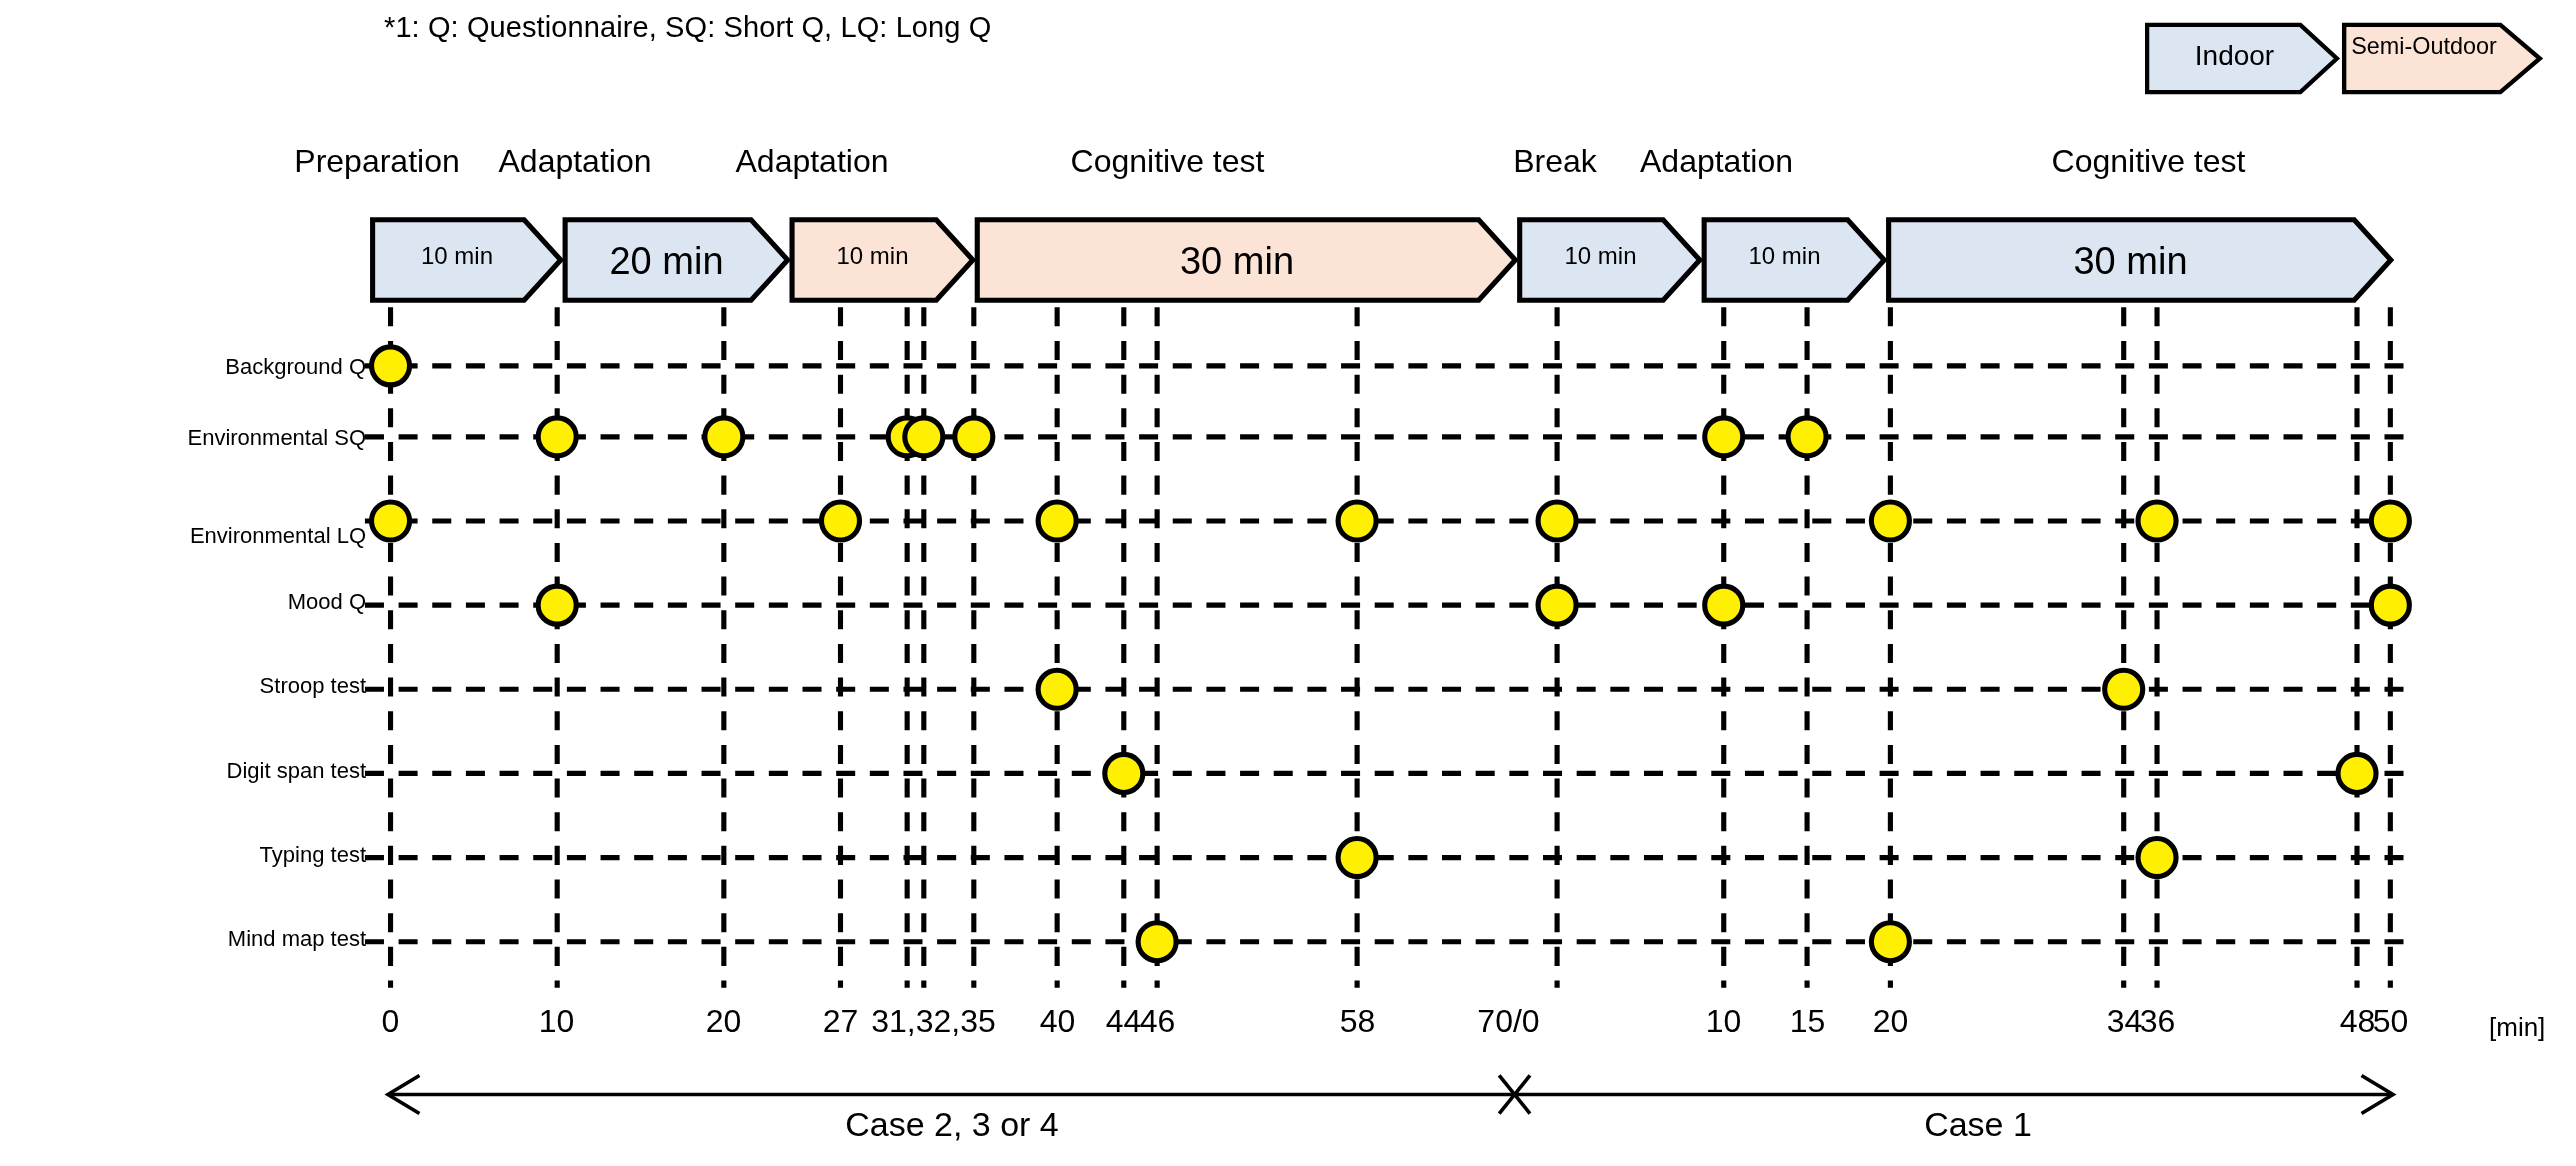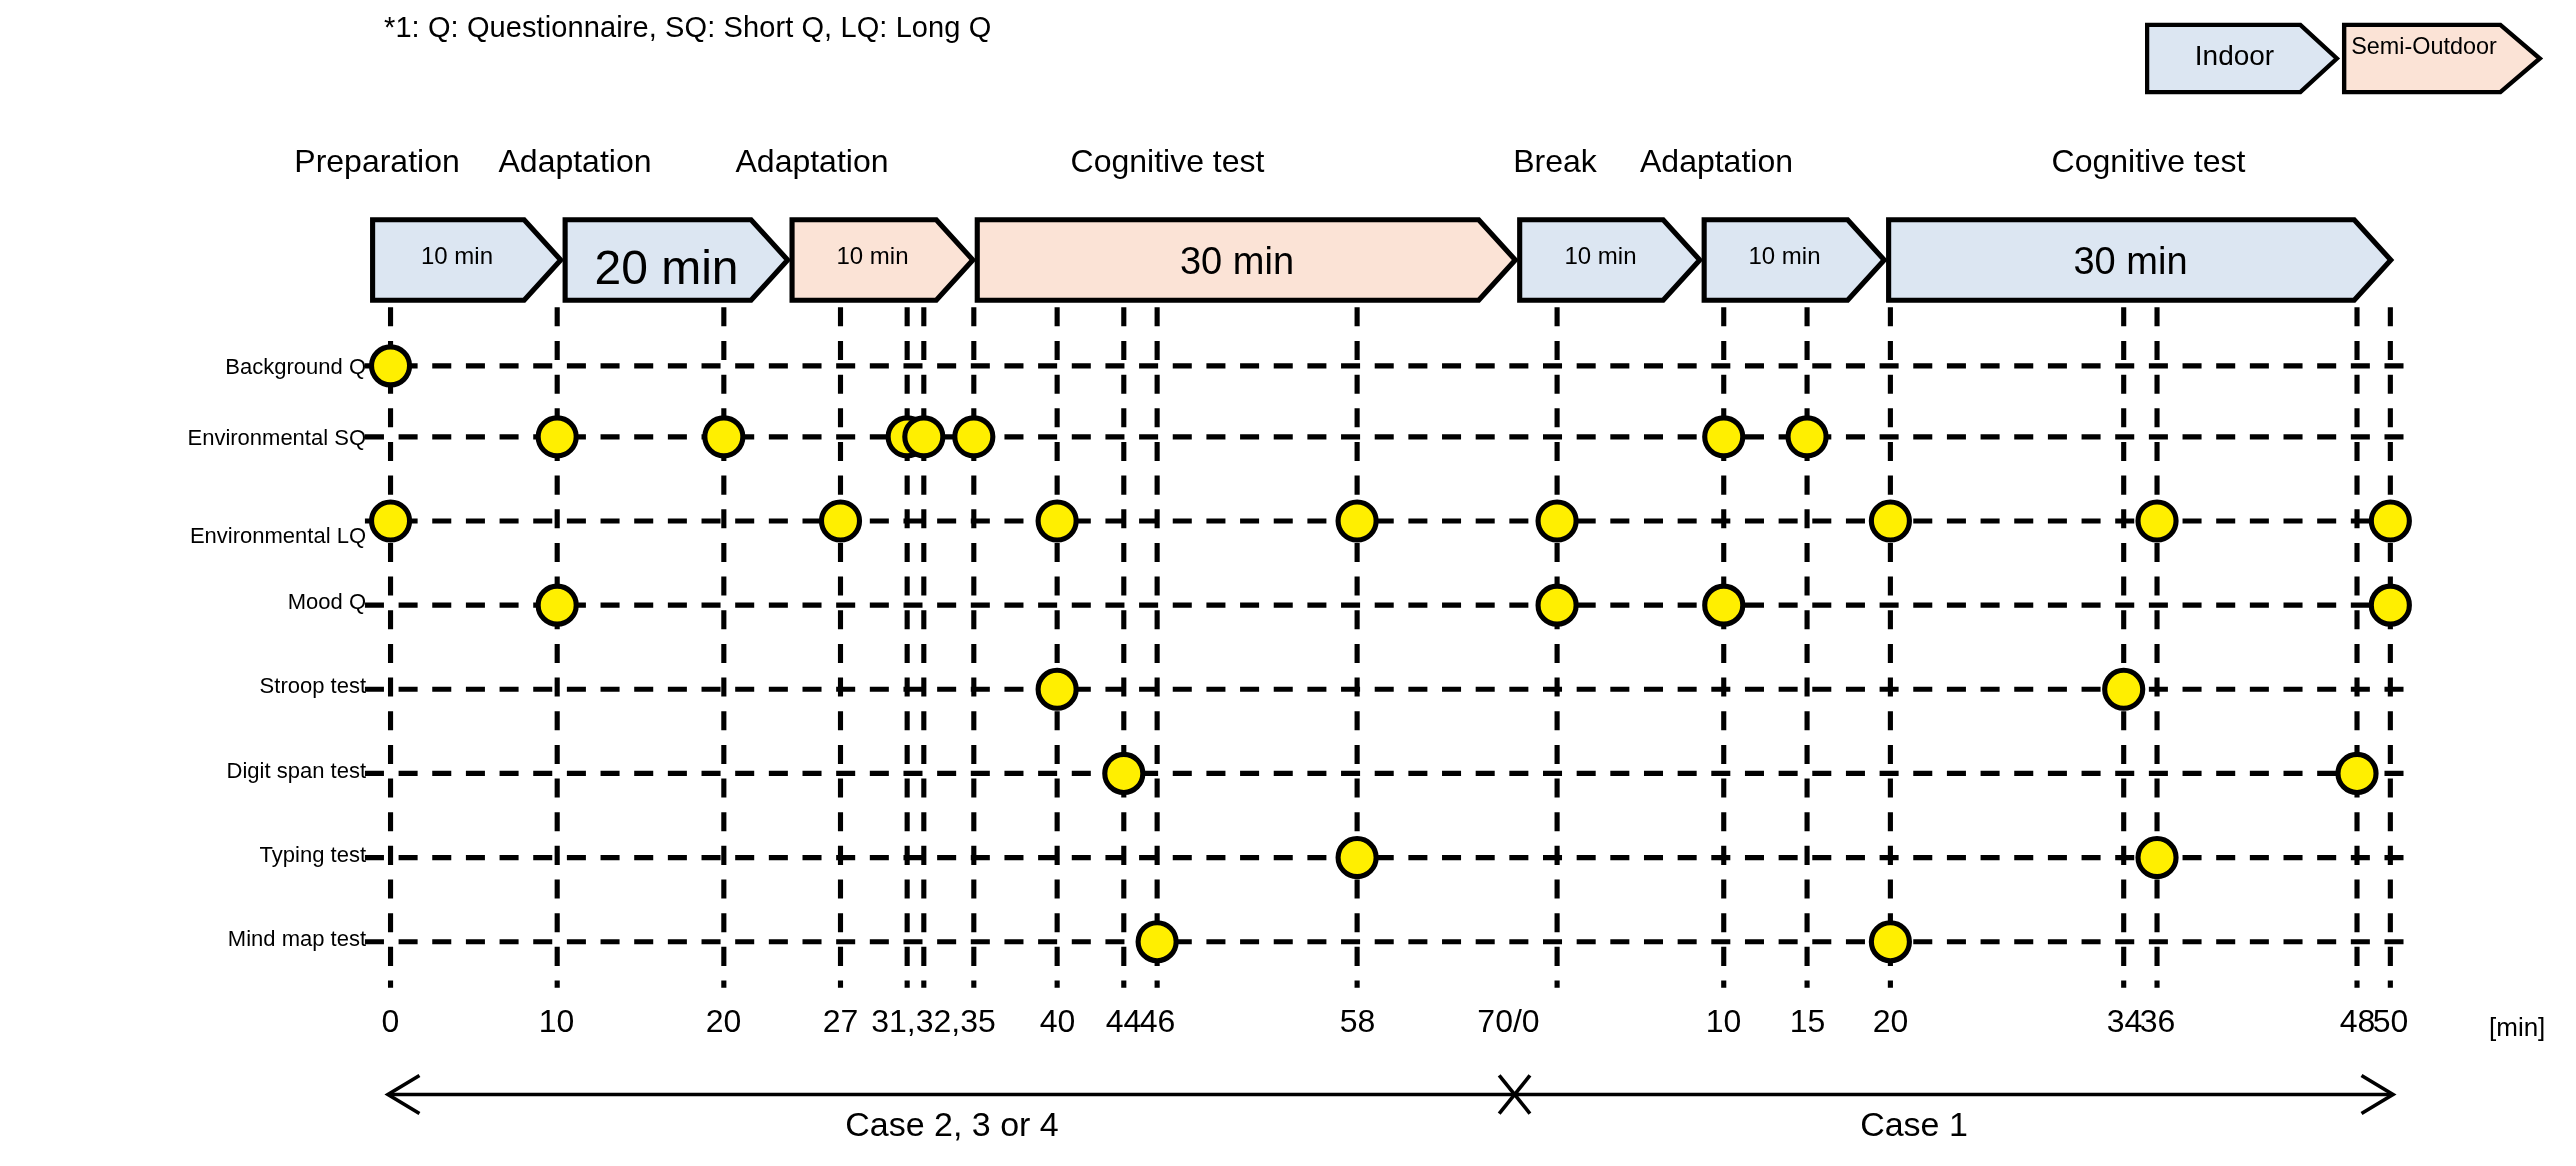--- a/index.html
+++ b/index.html
@@ -51,21 +51,21 @@
       <polygon points="772,5 1026,5 1076,60 1026,115 772,115" fill="#dce6f2" stroke="#000" stroke-width="7"></polygon>
       <polygon points="1082,5 1279,5 1329,60 1279,115 1082,115" fill="#fbe3d6" stroke="#000" stroke-width="7"></polygon>
       <polygon points="1335,5 2020,5 2070,60 2020,115 1335,115" fill="#fbe3d6" stroke="#000" stroke-width="7"></polygon>
       <polygon points="2076,5 2272,5 2322,60 2272,115 2076,115" fill="#dce6f2" stroke="#000" stroke-width="7"></polygon>
       <polygon points="2328,5 2524,5 2574,60 2524,115 2328,115" fill="#dce6f2" stroke="#000" stroke-width="7"></polygon>
       <polygon points="2580,5 3216,5 3266,60 3216,115 2580,115" fill="#dce6f2" stroke="#000" stroke-width="7"></polygon>
     </svg>
   </div>
 
   <div class="abs chev-text" style="left:373px;top:242px;width:168px;text-align:center;">10 min</div>
-  <div class="abs chev-text" style="left:565px;top:240px;width:203px;text-align:center;font-size:48px;">20 min</div>
+  <div class="abs chev-text" style="left:565px;top:240px;width:203px;text-align:center;font-size:38px;">20 min</div>
   <div class="abs chev-text" style="left:792px;top:242px;width:161px;text-align:center;">10 min</div>
   <div class="abs chev-text" style="left:977px;top:240px;width:520px;text-align:center;font-size:38px;">30 min</div>
   <div class="abs chev-text" style="left:1520px;top:242px;width:161px;text-align:center;">10 min</div>
   <div class="abs chev-text" style="left:1704px;top:242px;width:161px;text-align:center;">10 min</div>
   <div class="abs chev-text" style="left:1889px;top:240px;width:483px;text-align:center;font-size:38px;">30 min</div>
 
   <div class="abs row-label" style="left:0px;top:354px;width:366px;">Background Q</div>
   <div class="abs row-label" style="left:0px;top:425px;width:366px;">Environmental SQ</div>
   <div class="abs row-label" style="left:0px;top:523px;width:366px;">Environmental LQ</div>
   <div class="abs row-label" style="left:0px;top:589px;width:366px;">Mood Q</div>
@@ -163,16 +163,16 @@
         <line x1="2048" y1="14" x2="2090" y2="66" stroke="#000" stroke-width="5"></line>
         <line x1="2090" y1="14" x2="2048" y2="66" stroke="#000" stroke-width="5"></line>
       </g>
       <g>
         <line x1="2069" y1="40" x2="3266" y2="40" stroke="#000" stroke-width="5"></line>
         <polyline points="3226,14 3269,40 3226,66" fill="none" stroke="#000" stroke-width="5"></polyline>
       </g>
     </svg>
   </div>
   <div class="abs case-label" style="left:586px;top:1105px;width:732px;">Case 2, 3 or 4</div>
-  <div class="abs case-label" style="left:1548px;top:1105px;width:732px;">Case 1</div>
+  <div class="abs case-label" style="left:1612px;top:1105px;width:732px;">Case 1</div>
 
 </div>
 
 
 </body></html>

